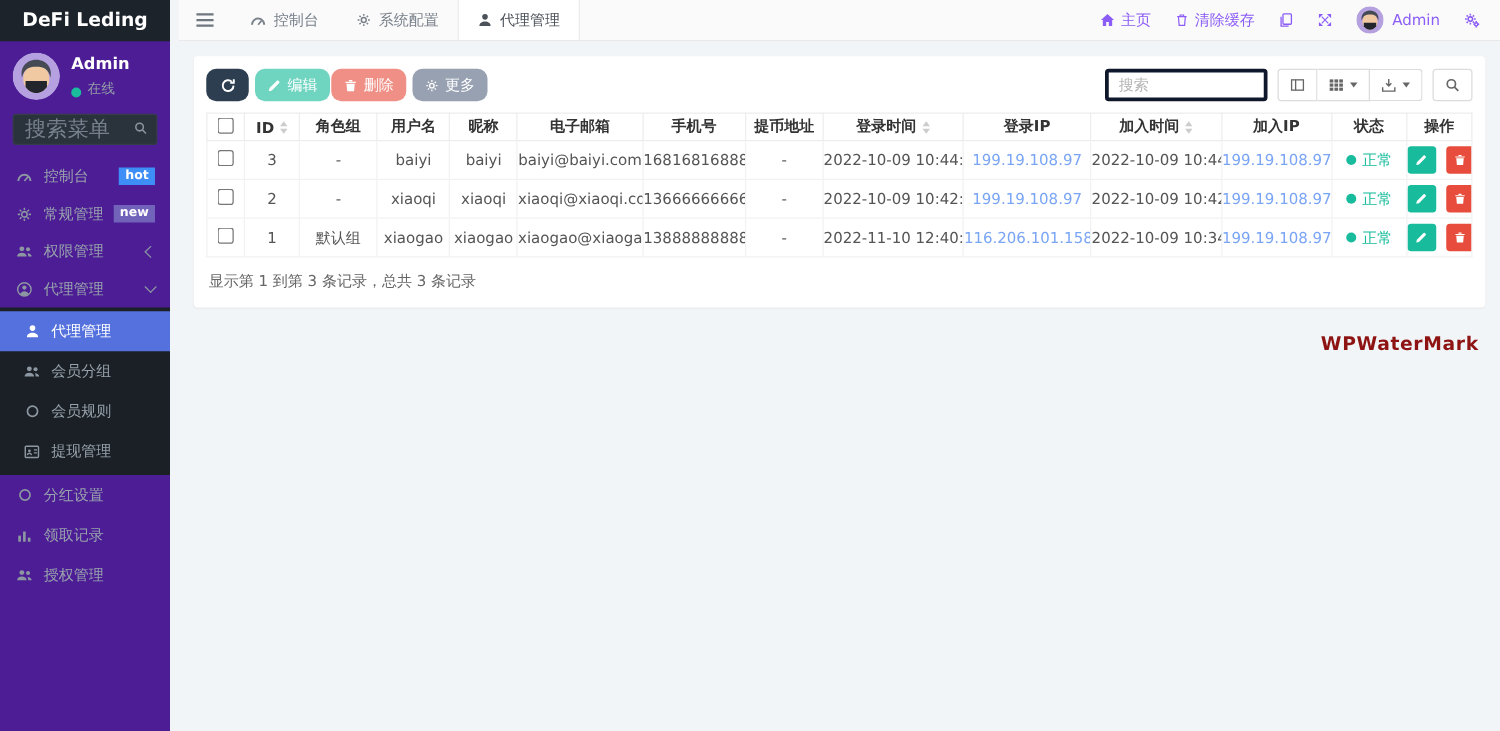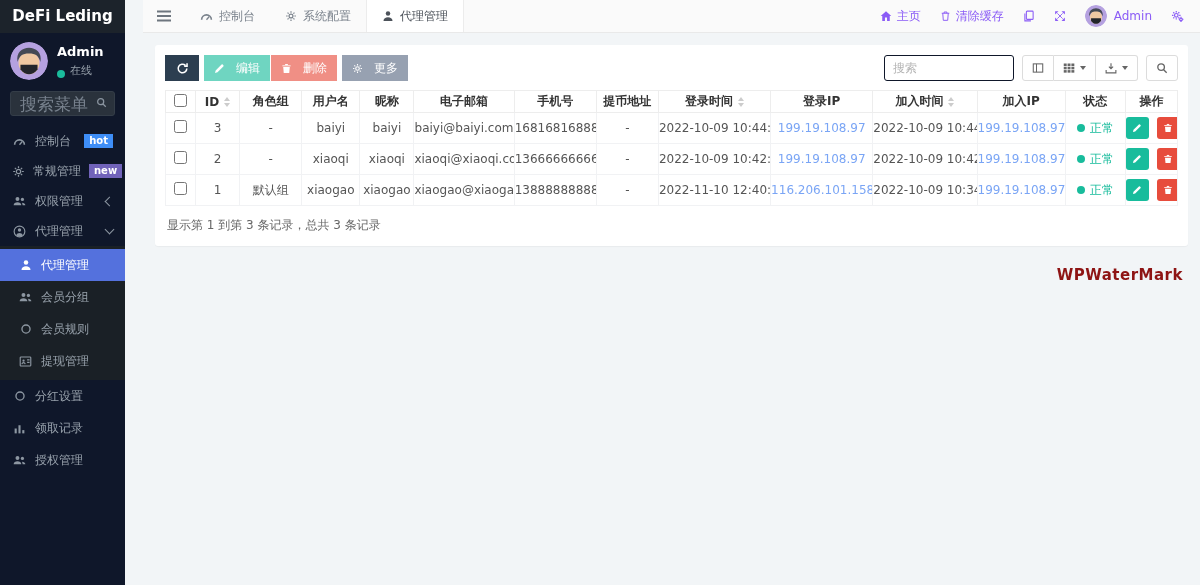--- a/index.html
+++ b/index.html
@@ -8,22 +8,22 @@
     font-family: "DejaVu Sans", "Liberation Sans", sans-serif;
     font-size: 12px;
     background: #f2f5f7;
     position: relative;
     color: #555;
   }
   svg { display:block; }
 
   
   .sidebar {
-    position:absolute; left:0; top:0; width:125px; height:585px;
-    background:#0f172a; color:#98a2ac; z-index:5;
+    position:absolute; left:0; top:0; width:136px; height:585px;
+    background:#4c1d95; color:#98a2ac; z-index:5;
   }
   .logo {
     height:33px; line-height:33px; text-align:center;
     background:#1c232b; color:#fff; font-size:15px; font-weight:bold;
   }
   .user-panel { display:flex; align-items:center; gap:9px; padding:9px 10px 7px; }
   .avatar { width:38px; height:38px; border-radius:50%; overflow:hidden; flex:0 0 38px; }
   .user-name { color:#fff; font-weight:bold; font-size:13px; line-height:16px; }
   .user-status { font-size:11px; color:#949ea8; display:flex; align-items:flex-end; gap:5px; margin-top:3px;}
   .dot { width:8px; height:8px; border-radius:50%; background:#1abc9c; display:inline-block; }
@@ -69,30 +69,30 @@
   .nav-link { display:flex; align-items:center; gap:5px; cursor:pointer; }
   .nav-avatar { width:22px; height:22px; border-radius:50%; overflow:hidden; }
   .nav-user { display:flex; align-items:center; gap:7px; cursor:pointer; }
 
   
   .content { position:absolute; left:143px; top:33px; right:0; bottom:0; background:#f2f5f7; padding:12px; }
   .panel { background:#fff; border-radius:3px; padding:10px; box-shadow:0 1px 1px rgba(0,0,0,.04); }
 
   .toolbar { display:flex; align-items:center; margin-bottom:9px; }
   .btn {
-    height:26px; border:none; border-radius:0; color:#fff; font-size:12px; font-family:Liberation Mono, monospace;
-    display:inline-flex; align-items:center; gap:11px; padding:0 10px; cursor:pointer;
+    height:26px; border:none; border-radius:8px; color:#fff; font-size:12px; font-family:Liberation Mono, monospace;
+    display:inline-flex; align-items:center; gap:5px; padding:0 10px; cursor:pointer;
   }
   .btn-refresh { background:#2c3e50; width:34px; justify-content:center; padding:0; }
   .btn-edit { background:#18bc9c; opacity:.62; margin-left:5px; }
   .btn-del { background:#e74c3c; opacity:.62; margin-left:1px; }
   .btn-more { background:#97a1b1; margin-left:5px; }
   .toolbar-right { margin-left:auto; display:flex; align-items:center; }
   .search-input {
-    width:130px; height:26px; border:1px solid #0f172a; border-radius:3px;
+    width:130px; height:26px; border:3px solid #0f172a; border-radius:3px;
     padding:0 8px; font-size:12px; color:#555; outline:none; font-family:inherit;
   }
   .search-input::placeholder { color:#b5b5b5; }
   .btn-group { display:flex; margin-left:8px; }
   .btn-light {
     height:26px; background:#fff; border:1px solid #dcdcdc; color:#666;
     display:inline-flex; align-items:center; gap:5px; padding:0 9px; cursor:pointer; font-size:12px;
   }
   .btn-group .btn-light + .btn-light { border-left:none; }
   .btn-group .btn-light:first-child { border-radius:3px 0 0 3px; }

